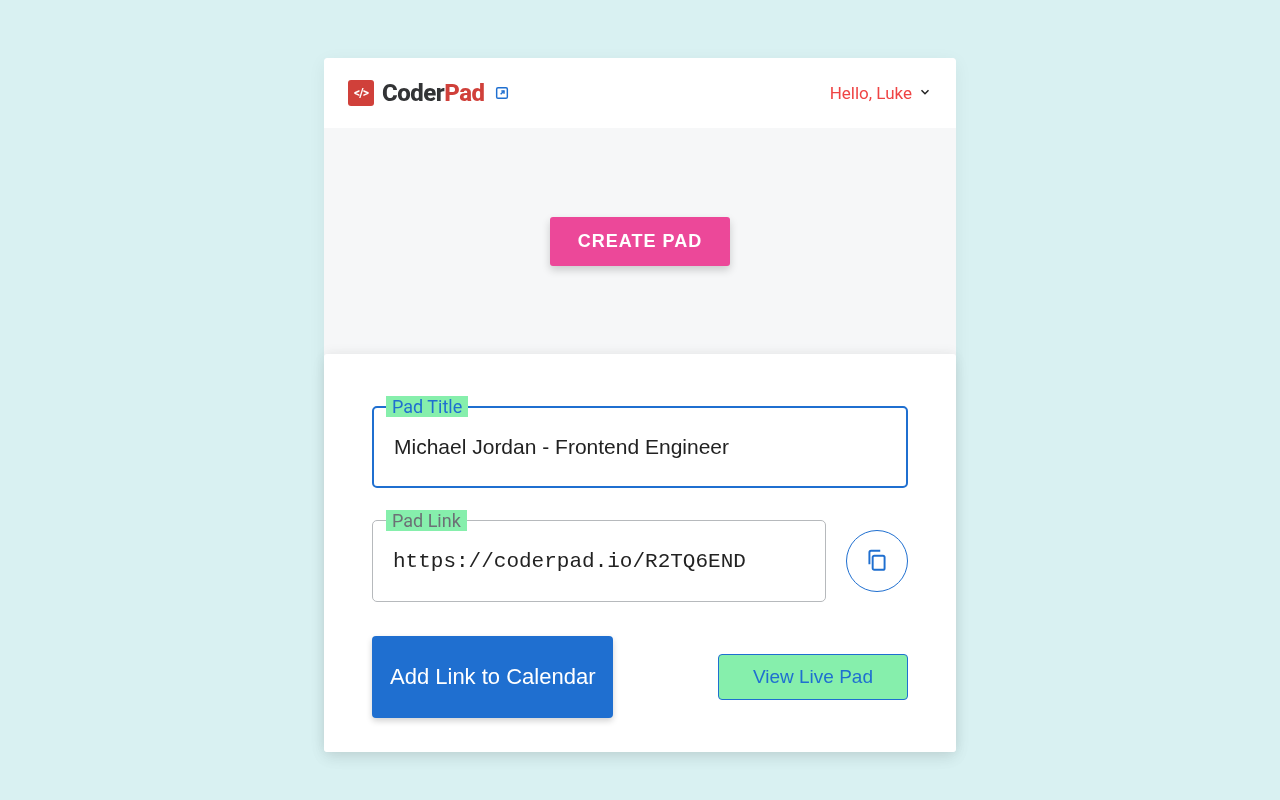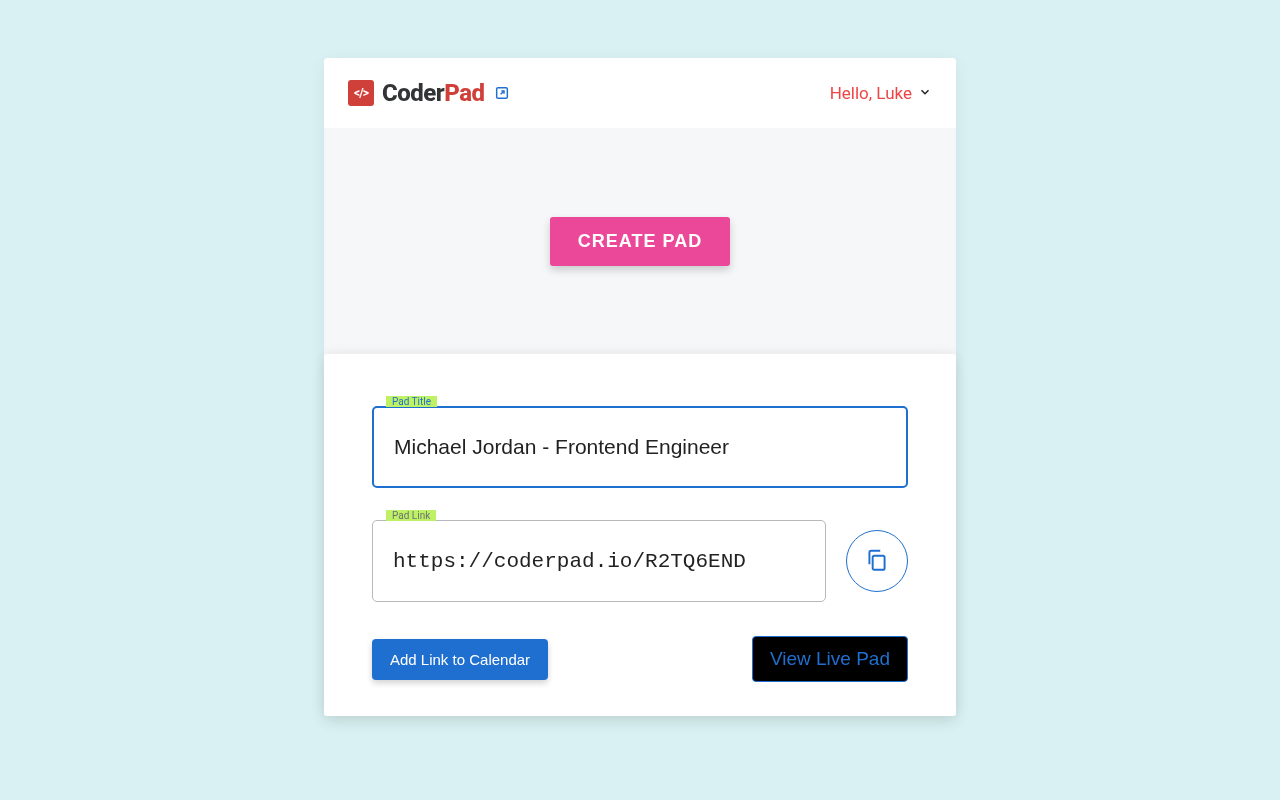--- a/index.html
+++ b/index.html
@@ -100,23 +100,23 @@
     margin: 0 0 0 0;
   }
   .field-wrap {
     position: relative;
     margin-bottom: 32px;
   }
   .field-label {
     position: absolute;
     top: -10px;
     left: 14px;
-    background: #bef264;
+    background: #86efac;
     padding: 0 6px;
-    font-size: 10px;
+    font-size: 18px;
   }
   .field {
     width: 100%;
     height: 82px;
     border-radius: 5px;
     font-size: 21px;
     padding: 8px 20px;
     color: #222;
     outline: none;
   }
@@ -150,32 +150,32 @@
   }
   .actions {
     display: flex;
     justify-content: space-between;
     align-items: center;
   }
   .btn-action-primary {
     background: #1f6fd0;
     color: #fff;
     border: none;
-    padding: 12px 18px;
-    font-size: 15px;
+    padding: 28px 18px;
+    font-size: 22px;
     font-weight: 500;
     border-radius: 4px;
     cursor: pointer;
     box-shadow: 0 3px 6px rgba(0,0,0,0.18);
   }
   .btn-action-outline {
-    background: #000000;
+    background: #86efac;
     color: #1f6fd0;
     border: 1.5px solid #1f6fd0;
-    padding: 11px 17px;
+    padding: 11px 34px;
     font-size: 19px;
     font-weight: 500;
     border-radius: 4px;
     cursor: pointer;
   }
 </style>
 </head>
 <body>
 
 <div class="app-card">

